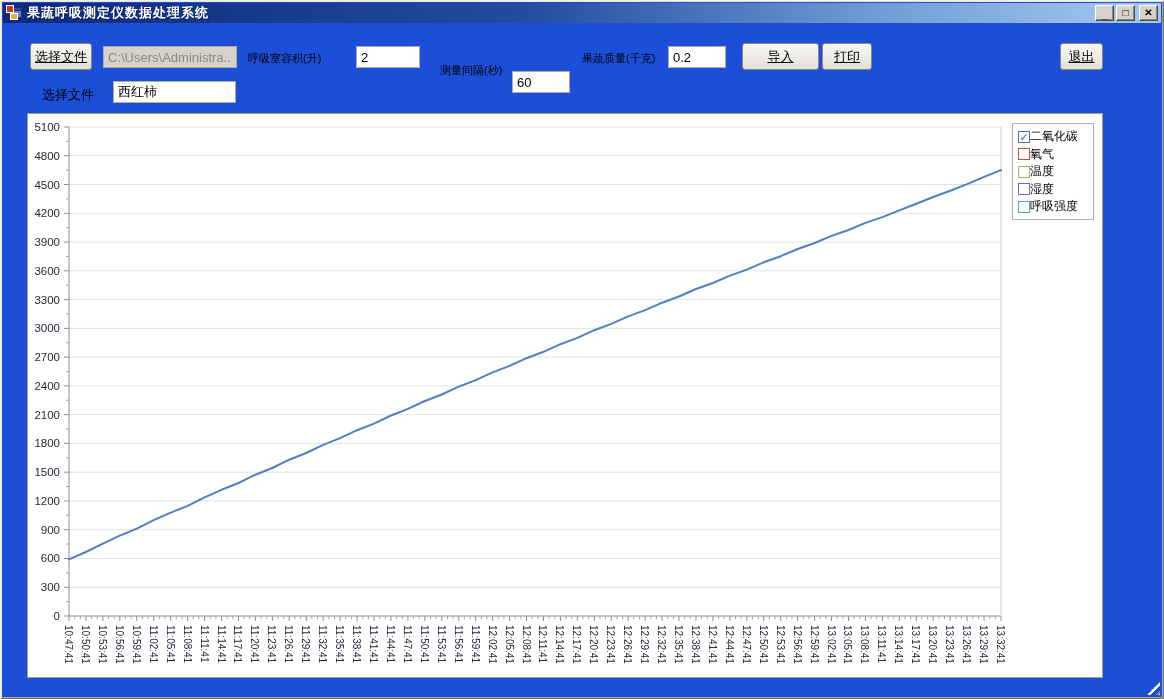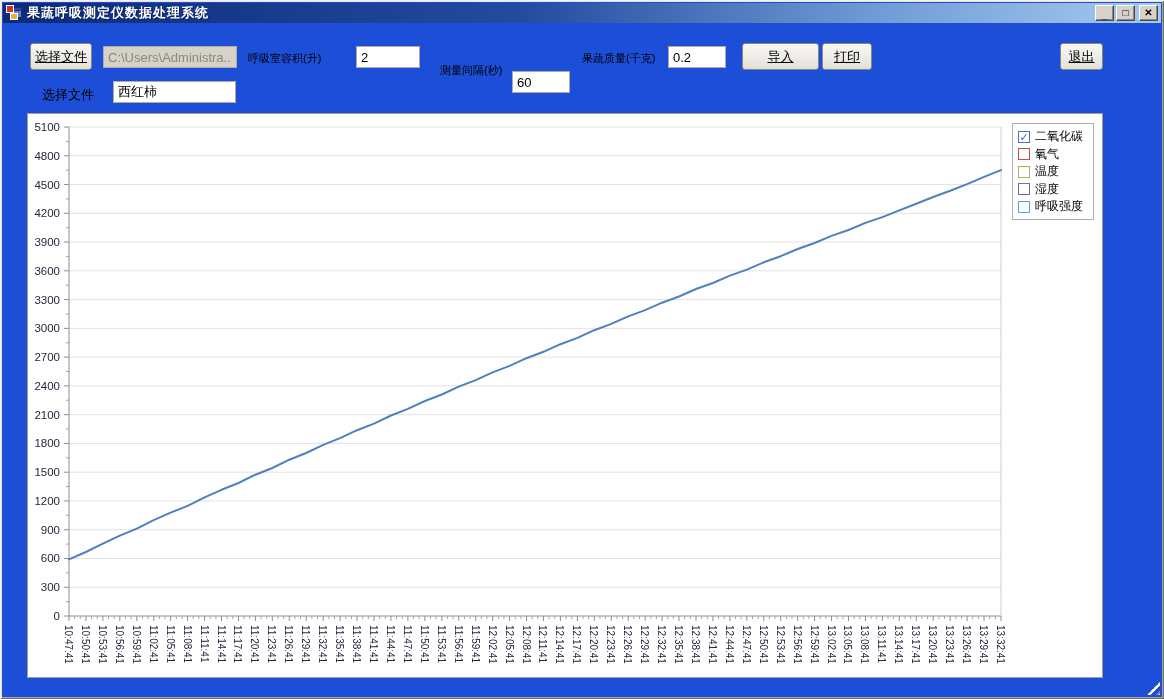--- a/index.html
+++ b/index.html
@@ -47,21 +47,21 @@
   }
   .legend {
     position:absolute; left:984px; top:9px; width:82px;
     background:#fff; border:1px solid #b0b0b0; padding:4px 4px 3px 5px;
   }
   .legend-row { display:flex; align-items:center; height:17.5px; }
   .legend-row .cb {
     width:12px; height:12px; background:#fff; border:1px solid #888; flex:0 0 auto;
     font-size:11px; line-height:11px; font-weight:bold; text-align:center; color:#3a66b0; cursor:default;
   }
-  .legend-row .lbl { font-size:12px; color:#000; margin-left:5px; white-space:nowrap; }
+  .legend-row .lbl { font-size:12px; color:#000; white-space:nowrap; }
   .resize-grip {
     position:absolute; right:4px; bottom:4px; width:13px; height:13px;
     background:
       linear-gradient(135deg, transparent 0 50%, #fff 50% 58%, transparent 58%),
       repeating-linear-gradient(135deg, transparent 0 3px, #8b897f 3px 5px, #fbfaf7 5px 6px);
     clip-path:polygon(100% 0,100% 100%,0 100%);
   }
 </style>
 </head>
 <body>

